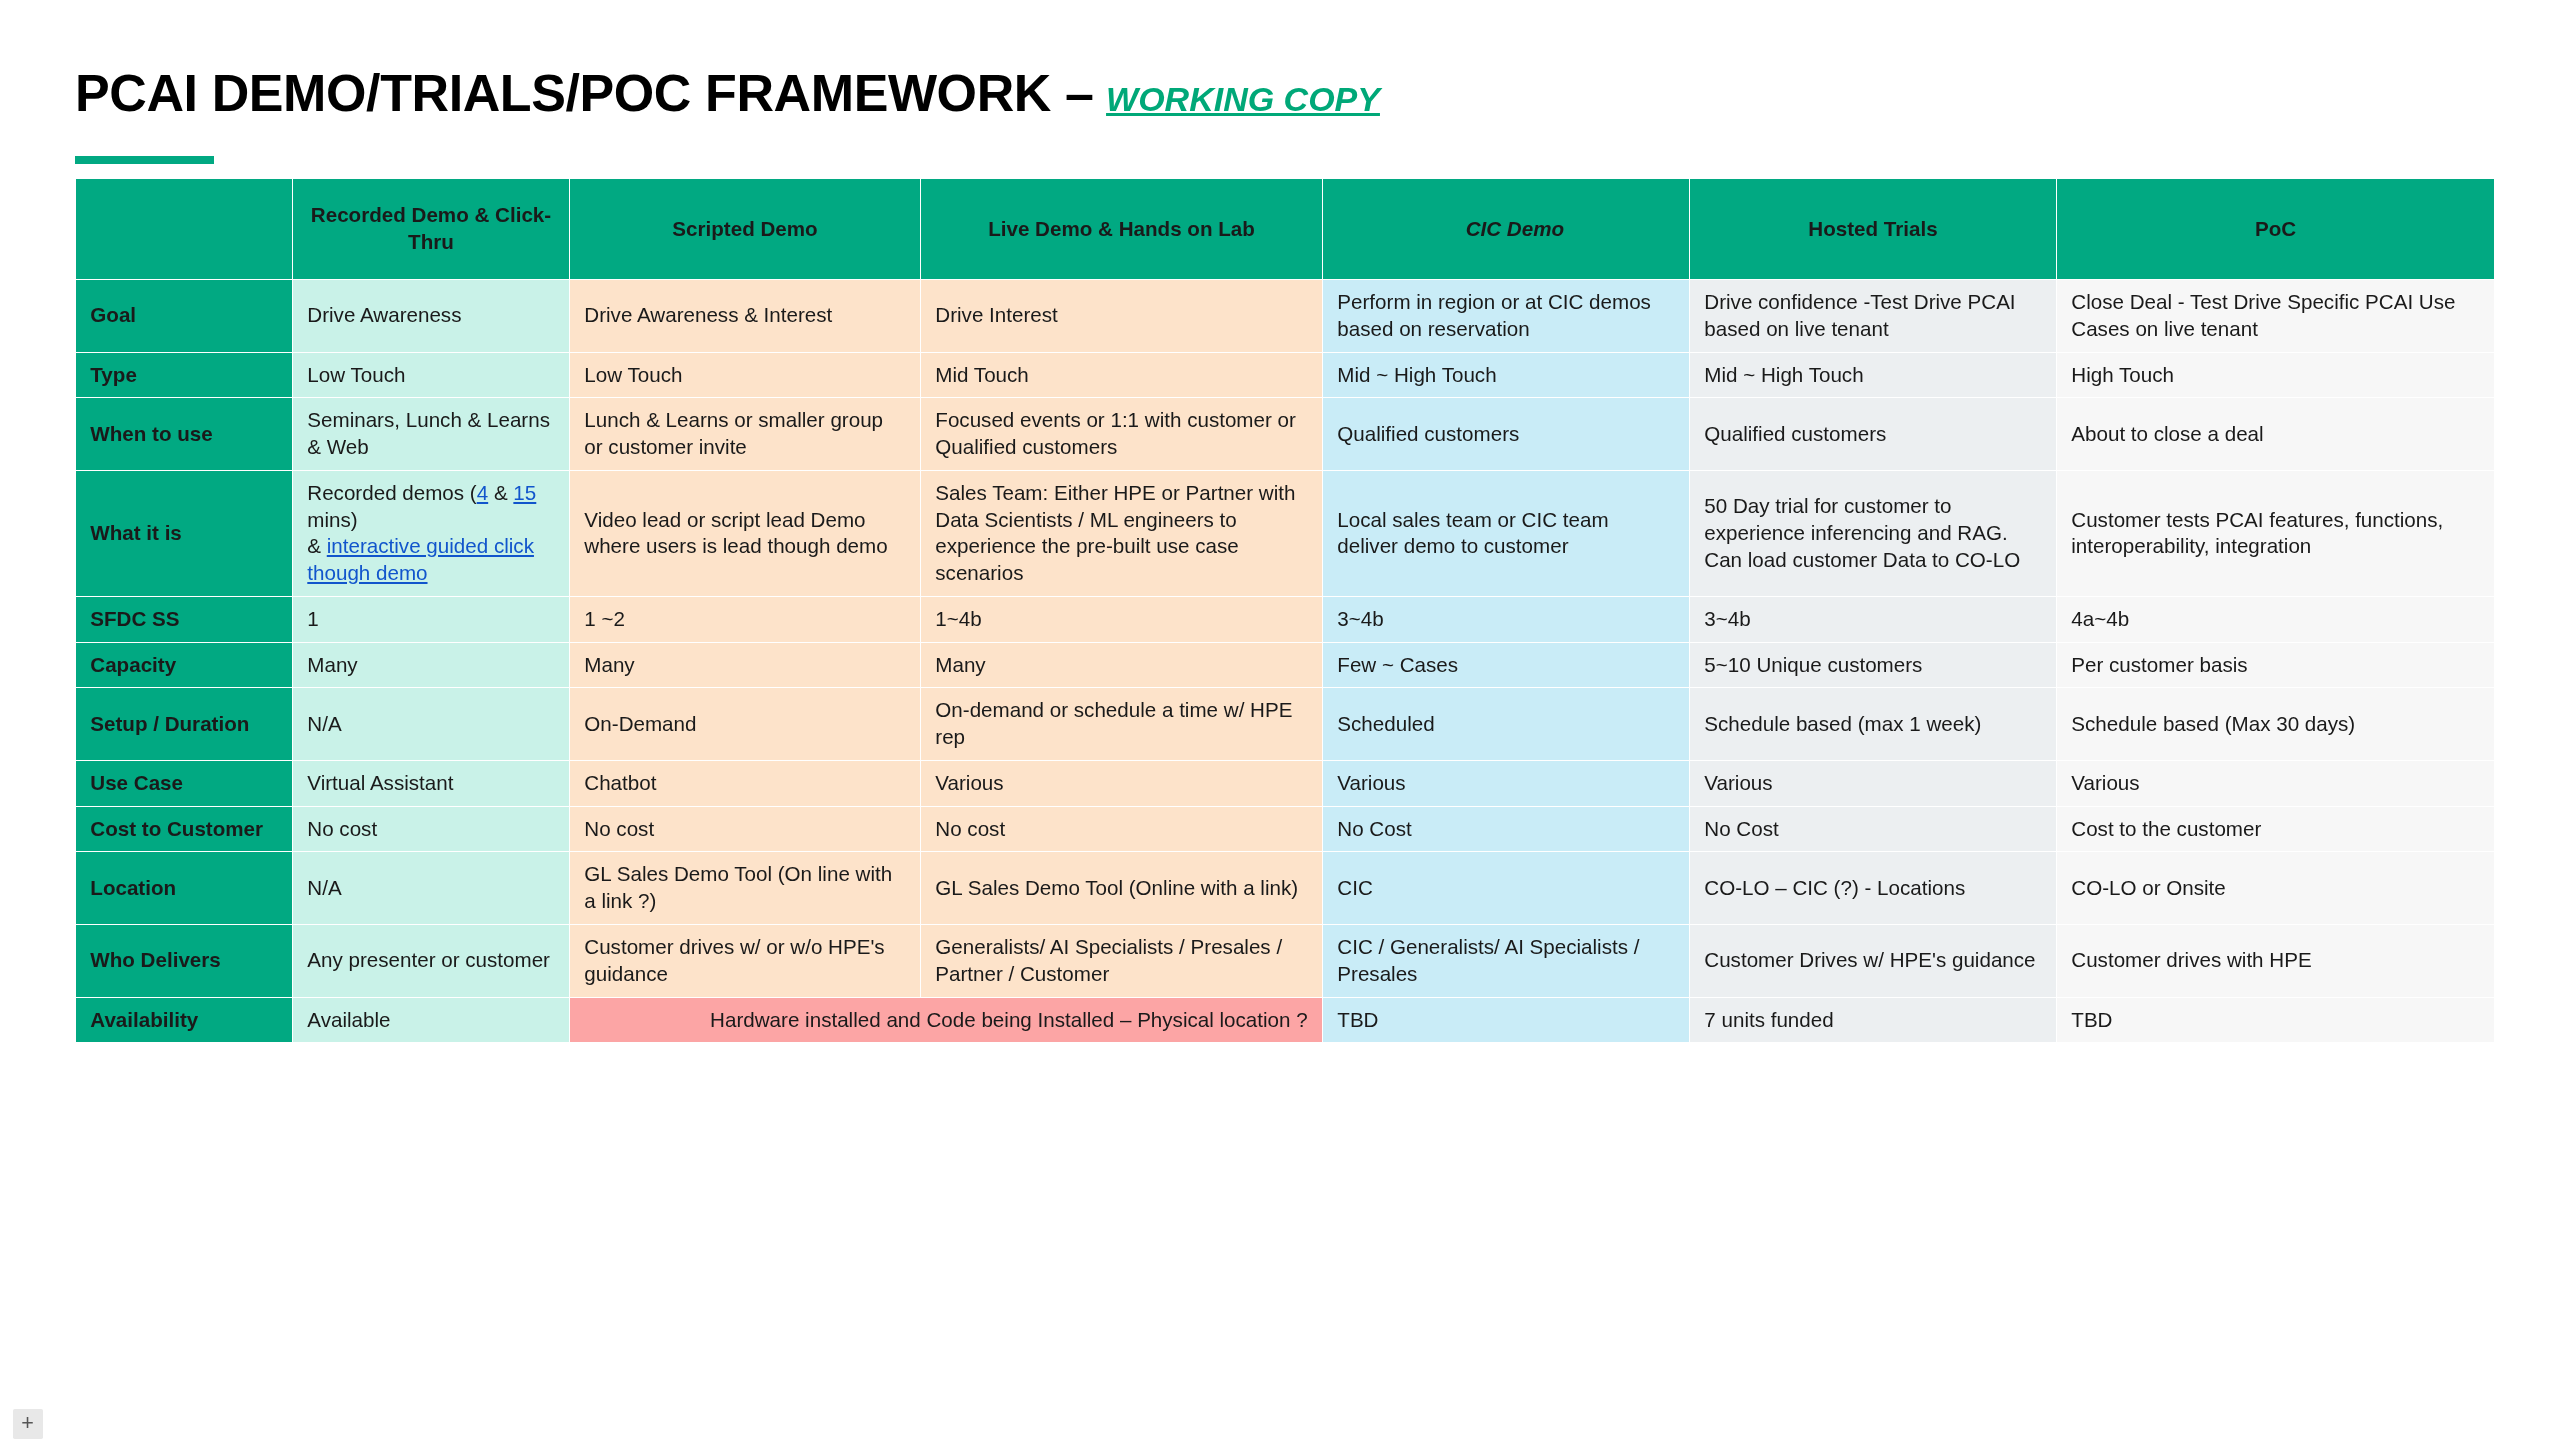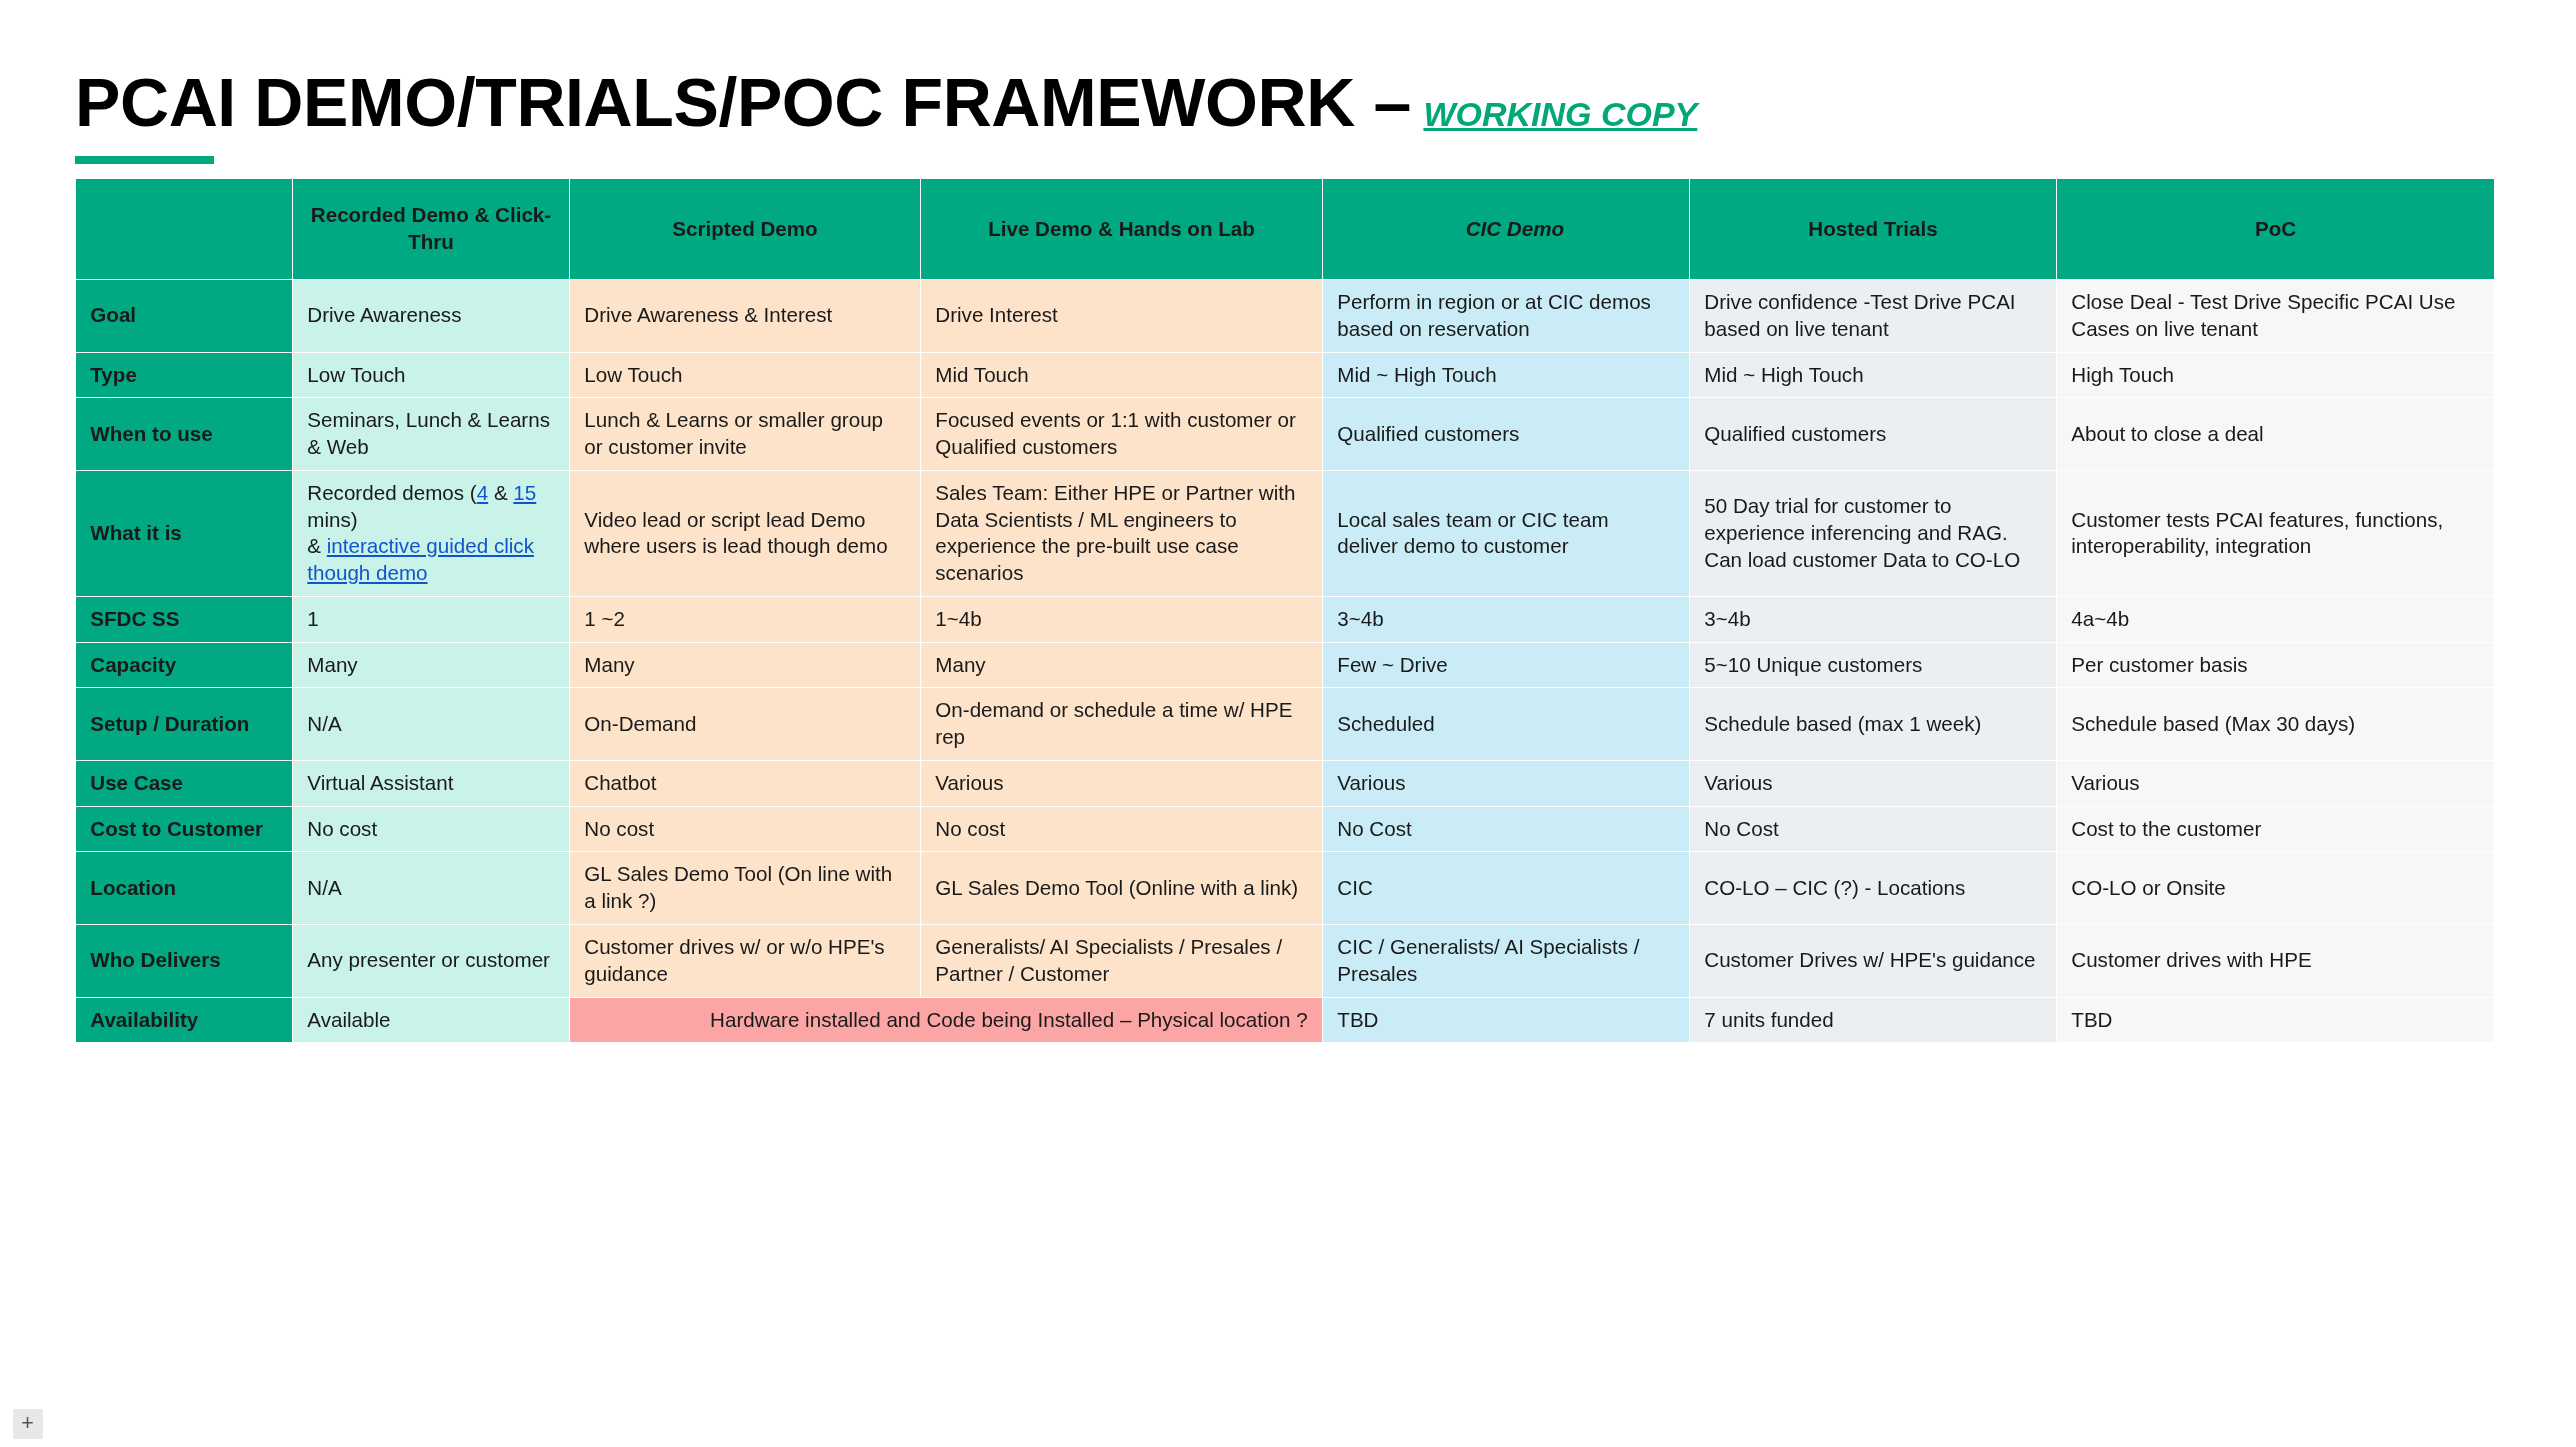--- a/index.html
+++ b/index.html
@@ -27,21 +27,21 @@
     position: absolute;
     left: 75px;
     top: 63px;
   }
   .title-row {
     display: flex;
     align-items: baseline;
     white-space: nowrap;
   }
   .title-main {
-    font-size: 68px;
+    font-size: 52px;
     font-weight: bold;
     letter-spacing: -0.4px;
     color: #000000;
     font-family: "Liberation Sans", sans-serif;
   }
   .title-sub {
     font-size: 34px;
     font-weight: bold;
     font-style: italic;
     color: #00a878;
@@ -248,21 +248,21 @@
           <td class="blue">3~4b</td>
           <td class="grey">3~4b</td>
           <td class="white">4a~4b</td>
         </tr>
 
         <tr>
           <td class="rowlabel">Capacity</td>
           <td class="teal">Many</td>
           <td class="peach">Many</td>
           <td class="peach">Many</td>
-          <td class="blue">Few ~ Drive</td>
+          <td class="blue">Few ~ Cases</td>
           <td class="grey">5~10 Unique customers</td>
           <td class="white">Per customer basis</td>
         </tr>
 
         <tr>
           <td class="rowlabel">Setup / Duration</td>
           <td class="teal">N/A</td>
           <td class="peach">On-Demand</td>
           <td class="peach">On-demand or schedule a time w/ HPE rep</td>
           <td class="blue">Scheduled</td>

